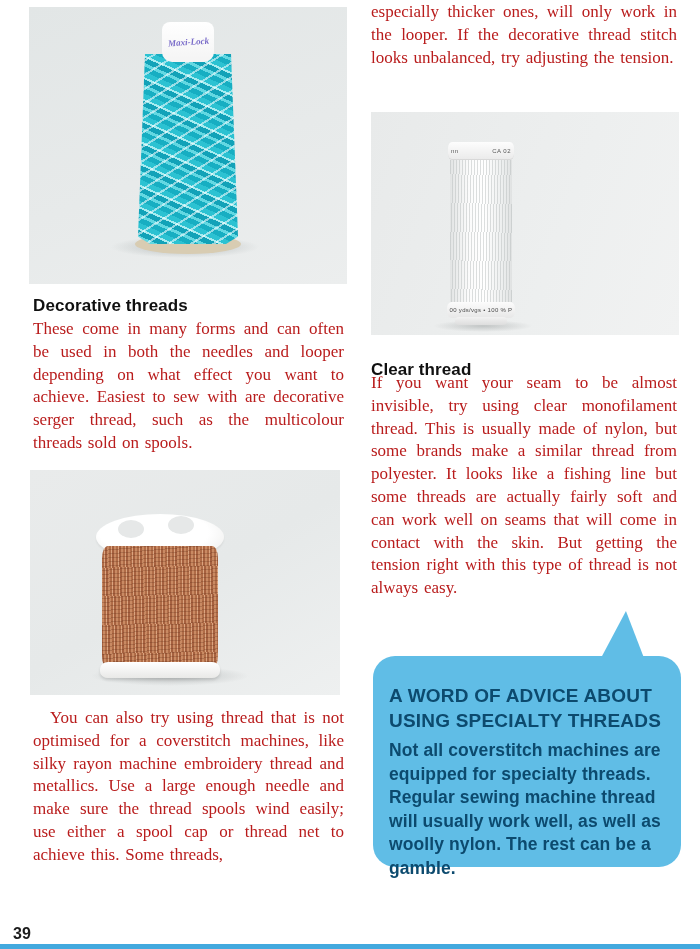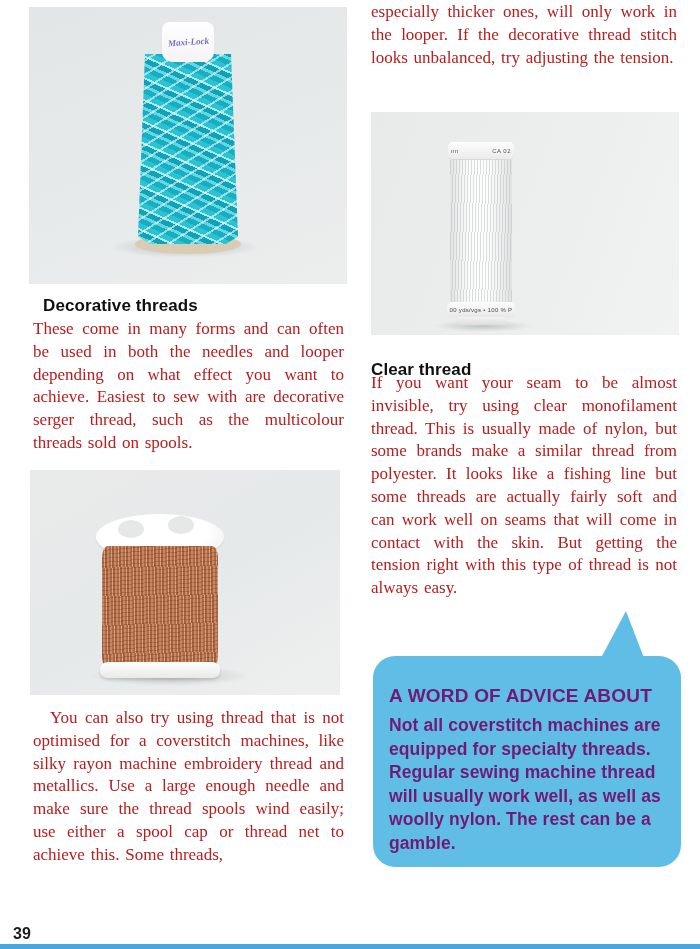--- a/index.html
+++ b/index.html
@@ -75,21 +75,21 @@
   .heading{font-size:17px;font-weight:bold;color:#101010;letter-spacing:.1px;}
   .bodytext{font-family:"Liberation Serif",serif;font-size:17px;line-height:22.8px;
     color:#b91c1c;text-align:justify;word-spacing:1.5px;}
   .indent{text-indent:17px;}
 
   
   .callout-tail{position:absolute;left:601px;top:611px;width:43px;height:47px;
     background:#60bde6;clip-path:polygon(58% 0,100% 100%,0 100%);}
   .callout{position:absolute;left:373px;top:656px;width:308px;height:211px;
     background:#60bde6;border-radius:22px;box-sizing:border-box;
-    padding:27px 16px 0 16px;color:#701a75;}
+    padding:27px 16px 0 16px;color:#0c4a6e;}
   .callout-title{font-size:19px;line-height:25px;font-weight:bold;letter-spacing:.2px;}
   .callout-body{margin-top:6px;font-size:17.5px;line-height:23.5px;font-weight:bold;letter-spacing:.1px;}
 
   
   .page-num{position:absolute;left:13px;top:925px;font-size:16px;font-weight:bold;color:#1c1c1c;}
   .section-label{position:absolute;right:27px;top:960px;font-size:10px;font-weight:bold;
     color:#2a2a2a;letter-spacing:.6px;}
   .bottom-bar{position:absolute;left:0;top:944px;width:700px;height:5px;background:#43a9de;}
 </style>
 </head>
@@ -97,21 +97,21 @@
 
 <div class="photo photo-bg1" style="left:29px;top:7px;width:318px;height:277px;">
   <div class="cone-shadow"></div>
   <div class="cone-base"></div>
   <div class="cone-body"></div>
   <div class="cone-cap">
     <span>Maxi-Lock</span>
   </div>
 </div>
 
-<div class="abs heading" style="left:33px;top:296px;width:312px;margin-left:10px;">Decorative threads</div>
+<div class="abs heading" style="left:33px;top:296px;width:312px;">Decorative threads</div>
 
 <div class="abs bodytext" style="left:33px;top:318px;width:311px;">These come in many forms and can often be used in both the needles and looper depending on what effect you want to achieve. Easiest to sew with are decorative serger thread, such as the multicolour threads sold on spools.</div>
 
 <div class="photo photo-bg2" style="left:30px;top:470px;width:310px;height:225px;">
   <div class="spool2-shadow"></div>
   <div class="spool2-flange-top"></div>
   <div class="spool2-notch" style="left:88px;top:50px;"></div>
   <div class="spool2-notch" style="left:138px;top:46px;"></div>
   <div class="spool2-body"></div>
   <div class="spool2-rim"></div>
@@ -135,19 +135,20 @@
 </div>
 
 <div class="abs heading" style="left:371px;top:360px;width:306px;">Clear thread</div>
 
 <div class="abs bodytext" style="left:371px;top:372px;width:306px;">If you want your seam to be almost invisible, try using clear monofilament thread. This is usually made of nylon, but some brands make a similar thread from polyester. It looks like a fishing line but some threads are actually fairly soft and can work well on seams that will come in contact with the skin. But getting the tension right with this type of thread is not always easy.</div>
 
 <div class="callout-tail"></div>
 <div class="callout">
   <div class="callout-title">
     <div>A WORD OF ADVICE ABOUT</div>
+    <div>USING SPECIALTY THREADS</div>
   </div>
   <div class="callout-body">Not all coverstitch machines are equipped for specialty threads. Regular sewing machine thread will usually work well, as well as woolly nylon. The rest can be a gamble.</div>
 </div>
 
 <div class="page-num">39</div>
 <div class="section-label">TOOLS</div>
 <div class="bottom-bar"></div>
 
 </body></html>

